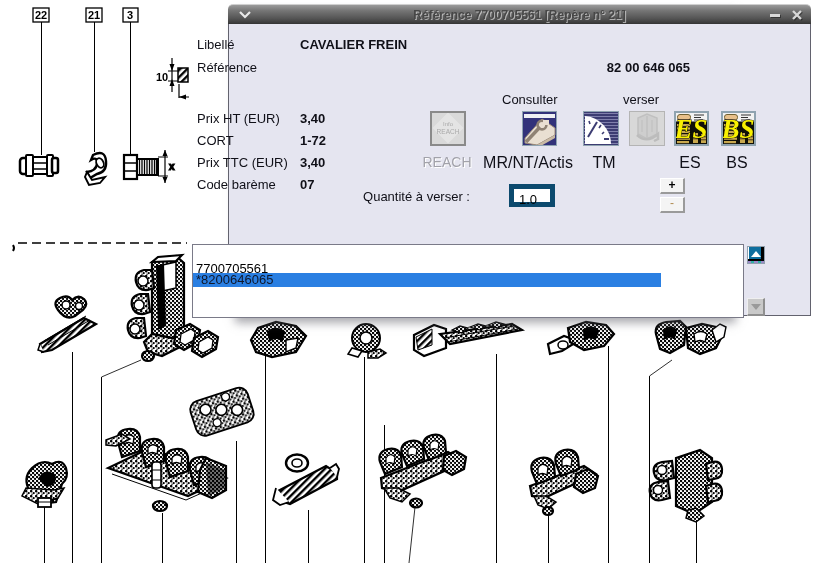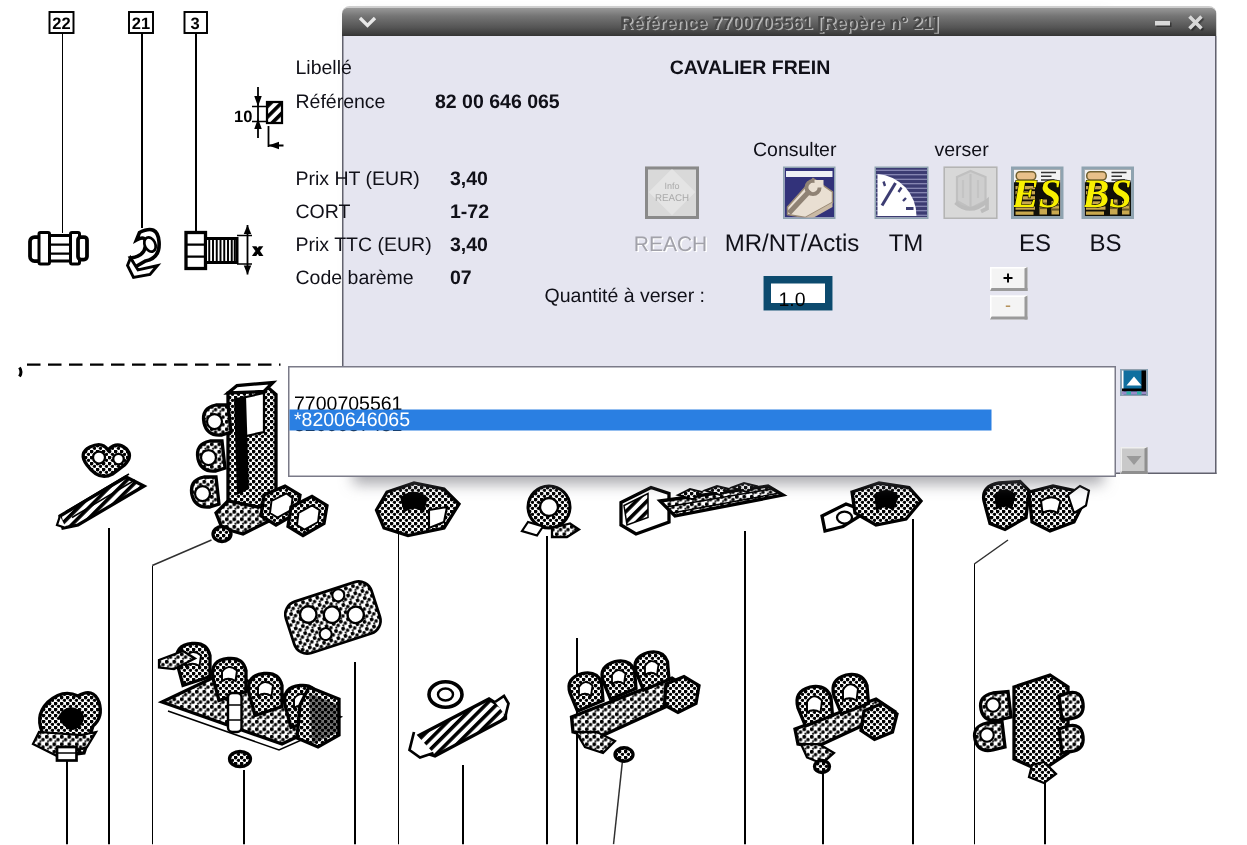--- a/index.html
+++ b/index.html
@@ -271,23 +271,23 @@
     <div id="ttext">Référence 7700705561 [Repère n° 21]</div>
     <div class="abs" style="left:542px;top:9px;width:10px;height:3px;background:#d8d8d8;box-shadow:1px 1px 0 rgba(0,0,0,.4)"></div>
     <svg class="abs" style="left:563px;top:4px" width="12" height="12" viewBox="0 0 12 12">
       <path d="M2,2 L10,10 M10,2 L2,10" stroke="#d8d8d8" stroke-width="2.4" style="filter:drop-shadow(1px 1px 0 rgba(0,0,0,.4))"></path>
     </svg>
   </div>
   <div id="body"></div>
 </div>
 
 <div class="lbl" style="left:197px;top:37px">Libellé</div>
-<div class="val" style="left:300px;top:37px;width:400px;text-align:center">CAVALIER FREIN</div>
+<div class="val" style="left:300px;top:37px;width:400px;text-align:left">CAVALIER FREIN</div>
 <div class="lbl" style="left:197px;top:60px">Référence</div>
-<div class="val" style="left:290px;top:60px;width:400px;text-align:left">82 00 646 065</div>
+<div class="val" style="left:290px;top:60px;width:400px;text-align:right">82 00 646 065</div>
 
 <div class="lbl" style="left:502px;top:92px;width:100px;text-align:left">Consulter</div>
 <div class="lbl" style="left:623px;top:92px;width:100px;text-align:left">verser</div>
 
 <div class="lbl" style="left:197px;top:111px">Prix HT (EUR)</div>
 <div class="val" style="left:300px;top:111px">3,40</div>
 <div class="lbl" style="left:197px;top:133px">CORT</div>
 <div class="val" style="left:300px;top:133px">1-72</div>
 <div class="lbl" style="left:197px;top:155px">Prix TTC (EUR)</div>
 <div class="val" style="left:300px;top:155px">3,40</div>
@@ -398,21 +398,21 @@
 <div class="icolbl" style="left:640px;top:154px;width:100px">ES</div>
 <div class="icolbl" style="left:687px;top:154px;width:100px">BS</div>
 
 <div class="lbl" style="left:330px;top:189px;width:140px;text-align:right">Quantité à verser :</div>
 <div class="abs" style="left:509px;top:184px;width:46px;height:23px;background:#fff;border:5px solid #0c4a6e;box-sizing:border-box;font-size:13px;padding:3px 0 0 5px;color:#000">1.0</div>
 <div class="abs" style="left:660px;top:178px;width:25px;height:16px;background:#f4f4f4;border-top:1px solid #fff;border-left:1px solid #fff;border-right:2px solid #9a9a9a;border-bottom:2px solid #9a9a9a;box-sizing:border-box;text-align:center;font-size:12px;font-weight:bold;line-height:12px;color:#000">+</div>
 <div class="abs" style="left:660px;top:197px;width:25px;height:16px;background:#f4f4f4;border-top:1px solid #fff;border-left:1px solid #fff;border-right:2px solid #9a9a9a;border-bottom:2px solid #9a9a9a;box-sizing:border-box;text-align:center;font-size:12px;line-height:11px;color:#b08a50">-</div>
 
 <div class="abs" style="left:192px;top:244px;width:552px;height:74px;background:#fff;border:1px solid #7a7a88;box-sizing:border-box;font-size:13px;color:#000">
   <div style="padding:17px 0 0 3px;line-height:13.5px">7700705561<br>8200037431</div>
-  <div style="position:absolute;left:0;top:28px;width:468px;height:14px;background:#2a7fe2;color:#ffffff;padding-left:3px;line-height:14px;box-sizing:border-box">*8200646065</div>
+  <div style="position:absolute;left:0;top:28px;width:468px;height:14px;background:#2a7fe2;color:#0f172a;padding-left:3px;line-height:14px;box-sizing:border-box">*8200646065</div>
 </div>
 
 <div class="abs" style="left:747px;top:246px;width:18px;height:18px;border:1px solid #90a0ae;box-sizing:border-box;background:#0f6f9f">
   <div class="abs" style="left:0;top:0;width:1px;height:16px;background:#fff"></div>
   <div class="abs" style="left:13px;top:0;width:3px;height:16px;background:#000"></div>
   <div class="abs" style="left:0;top:12px;width:16px;height:2px;background:#000"></div>
   <div class="abs" style="left:0;top:14px;width:16px;height:2px;background:#9a8ac8"></div>
   <div class="abs" style="left:3px;top:14px;width:3px;height:2px;background:#2fb3a6"></div>
   <div class="abs" style="left:10px;top:14px;width:3px;height:2px;background:#2fb3a6"></div>
   <svg class="abs" style="left:2px;top:3px" width="12" height="8" viewBox="0 0 12 8">

